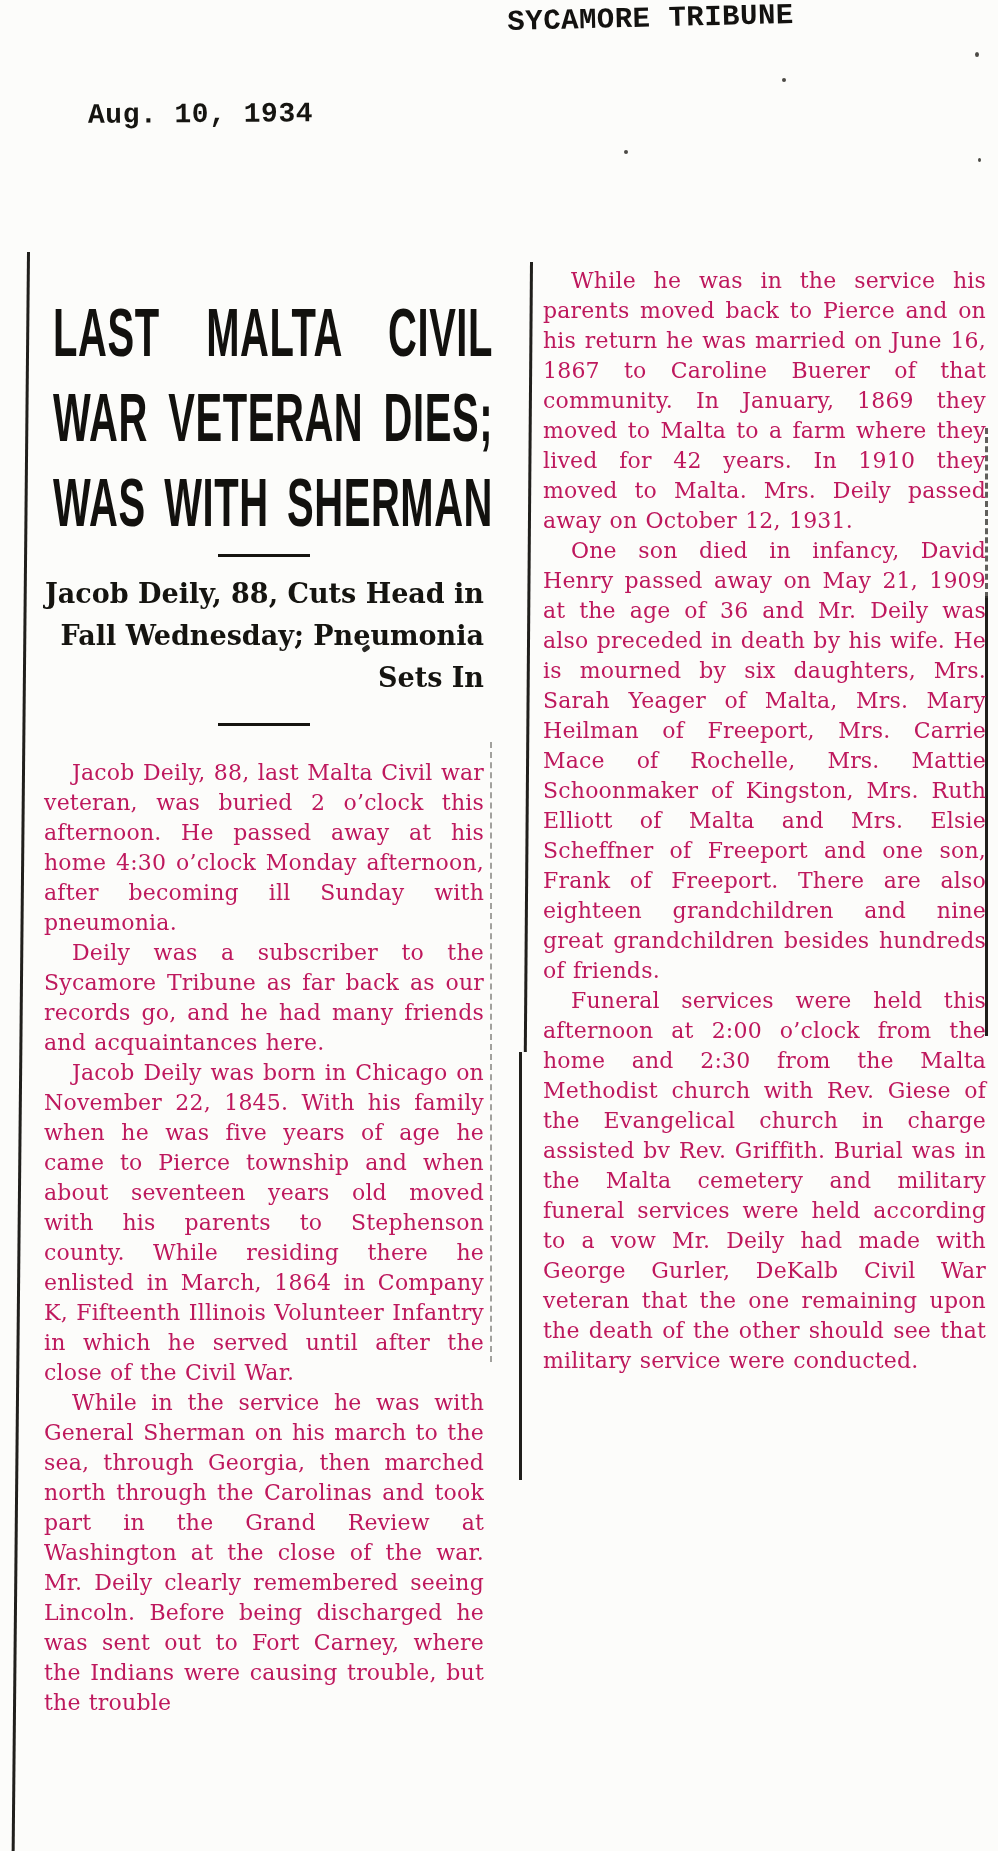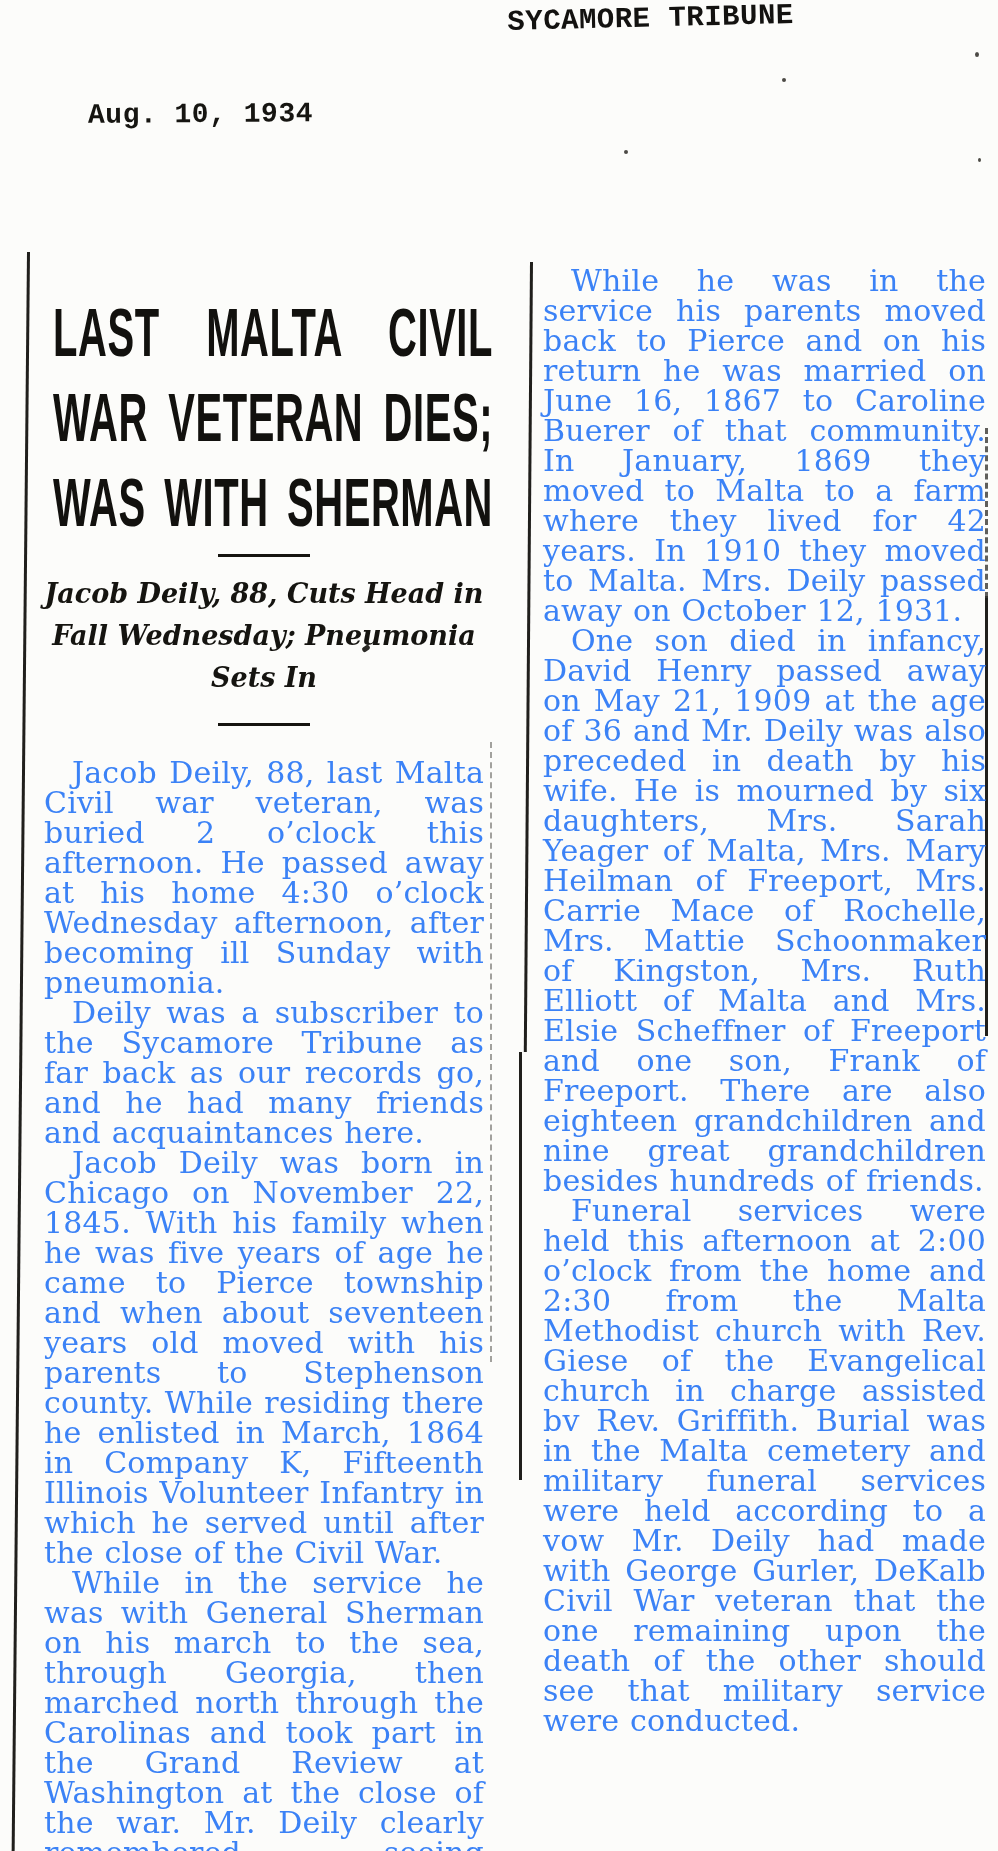--- a/index.html
+++ b/index.html
@@ -50,36 +50,36 @@
     letter-spacing:1px;color:#12110e;
     text-align:justify;text-align-last:justify;
     transform:scaleX(0.579);transform-origin:0 50%;
   }
   .hr-rule{height:3px;background:#15140f;width:92px;margin-left:auto;margin-right:auto;}
   #hr1{margin-top:5px;}
   .subhead{
     margin:16px 0 8px 0;padding:0;
     font-family:"DejaVu Serif", serif;
     font-weight:700;font-size:27px;line-height:42px;
-    text-align:center;color:#151410;font-style:italic;
+    text-align:right;color:#151410;
   }
   .sh-line{display:block;}
   #hr2{margin-top:24px;}
   .body-text{margin-top:32px;}
 
   
   .right-col{position:absolute;left:543px;top:266px;width:443px;}
 
   .para{
     margin:0;padding:0;
     font-family:"DejaVu Serif", serif;
-    font-size:30px;line-height:30px;
+    font-size:22px;line-height:30px;
     letter-spacing:0.2px;word-spacing:1px;
     text-align:justify;text-indent:28px;
-    color:#3b82f6;
+    color:#be185d;
   }
 
   
   .speck{position:absolute;background:#4c4a45;border-radius:50%;}
   #speck-1{left:782px;top:78px;width:4px;height:4px;}
   #speck-2{left:975px;top:52px;width:4px;height:5px;}
   #speck-3{left:624px;top:150px;width:4px;height:4px;}
   #speck-4{left:978px;top:158px;width:3px;height:4px;}
   #speck-5{left:362px;top:646px;width:8px;height:5px;border-radius:2px;transform:rotate(-35deg);background:#2a2925;}
 </style>
@@ -105,21 +105,21 @@
       <span class="hl-line">WAS WITH SHERMAN</span>
     </h1>
     <div class="hr-rule" id="hr1"></div>
     <h2 class="subhead">
       <span class="sh-line">Jacob Deily, 88, Cuts Head in</span>
       <span class="sh-line">Fall Wednesday; Pneumonia</span>
       <span class="sh-line">Sets In</span>
     </h2>
     <div class="hr-rule" id="hr2"></div>
     <div class="body-text">
-        <p class="para">Jacob Deily, 88, last Malta Civil war veteran, was buried 2 o’clock this afternoon. He passed away at his home 4:30 o’clock Wednesday afternoon, after becoming ill Sunday with pneumonia.</p>
+        <p class="para">Jacob Deily, 88, last Malta Civil war veteran, was buried 2 o’clock this afternoon. He passed away at his home 4:30 o’clock Monday afternoon, after becoming ill Sunday with pneumonia.</p>
         <p class="para">Deily was a subscriber to the Sycamore Tribune as far back as our records go, and he had many friends and acquaintances here.</p>
         <p class="para">Jacob Deily was born in Chicago on November 22, 1845. With his family when he was five years of age he came to Pierce township and when about seventeen years old moved with his parents to Stephenson county. While residing there he enlisted in March, 1864 in Company K, Fifteenth Illinois Volunteer Infantry in which he served until after the close of the Civil War.</p>
         <p class="para">While in the service he was with General Sherman on his march to the sea, through Georgia, then marched north through the Carolinas and took part in the Grand Review at Washington at the close of the war. Mr. Deily clearly remembered seeing Lincoln. Before being discharged he was sent out to Fort Carney, where the Indians were causing trouble, but the trouble</p>
       </div>
   </div>
 
   <div class="right-col">
     <div>
         <p class="para">While he was in the service his parents moved back to Pierce and on his return he was married on June 16, 1867 to Caroline Buerer of that community. In January, 1869 they moved to Malta to a farm where they lived for 42 years. In 1910 they moved to Malta. Mrs. Deily passed away on October 12, 1931.</p>
         <p class="para">One son died in infancy, David Henry passed away on May 21, 1909 at the age of 36 and Mr. Deily was also preceded in death by his wife. He is mourned by six daughters, Mrs. Sarah Yeager of Malta, Mrs. Mary Heilman of Freeport, Mrs. Carrie Mace of Rochelle, Mrs. Mattie Schoonmaker of Kingston, Mrs. Ruth Elliott of Malta and Mrs. Elsie Scheffner of Freeport and one son, Frank of Freeport. There are also eighteen grandchildren and nine great grandchildren besides hundreds of friends.</p>

